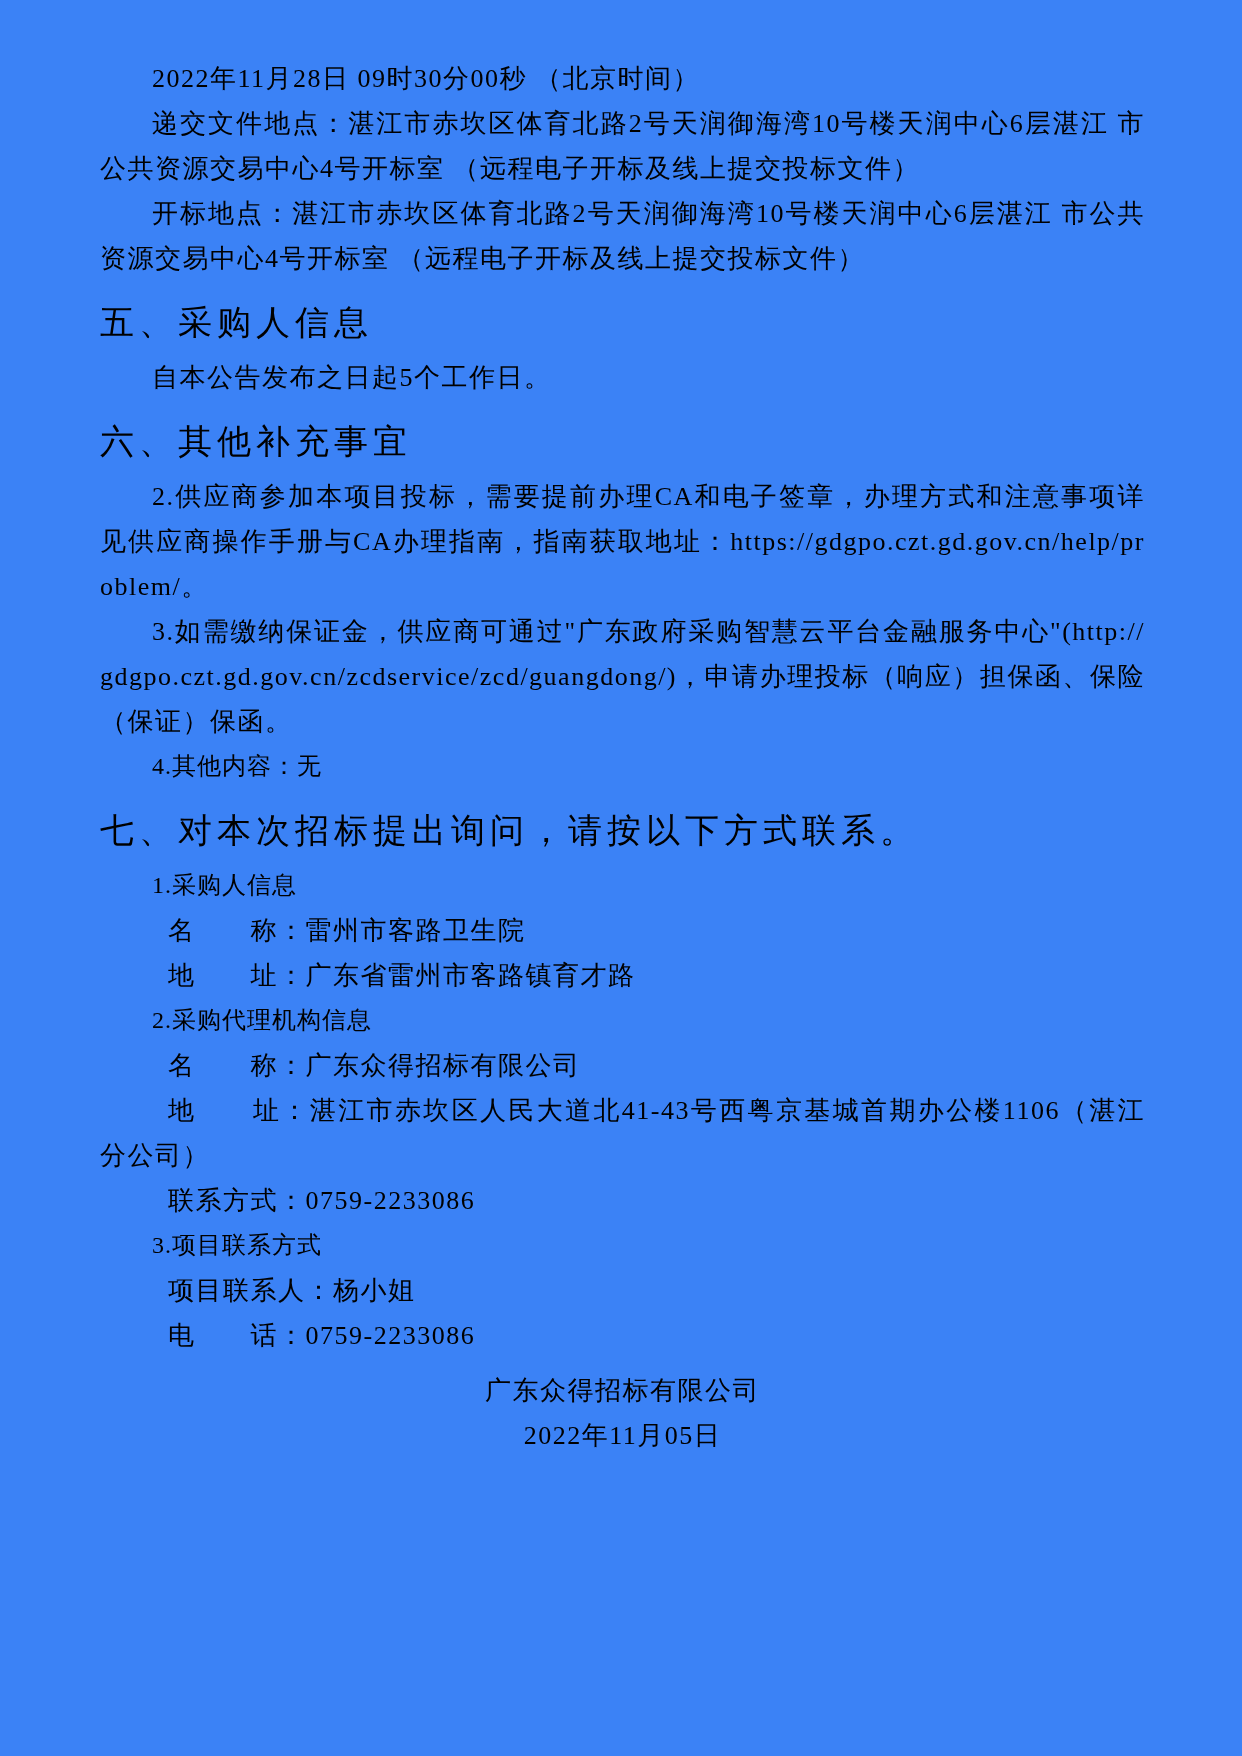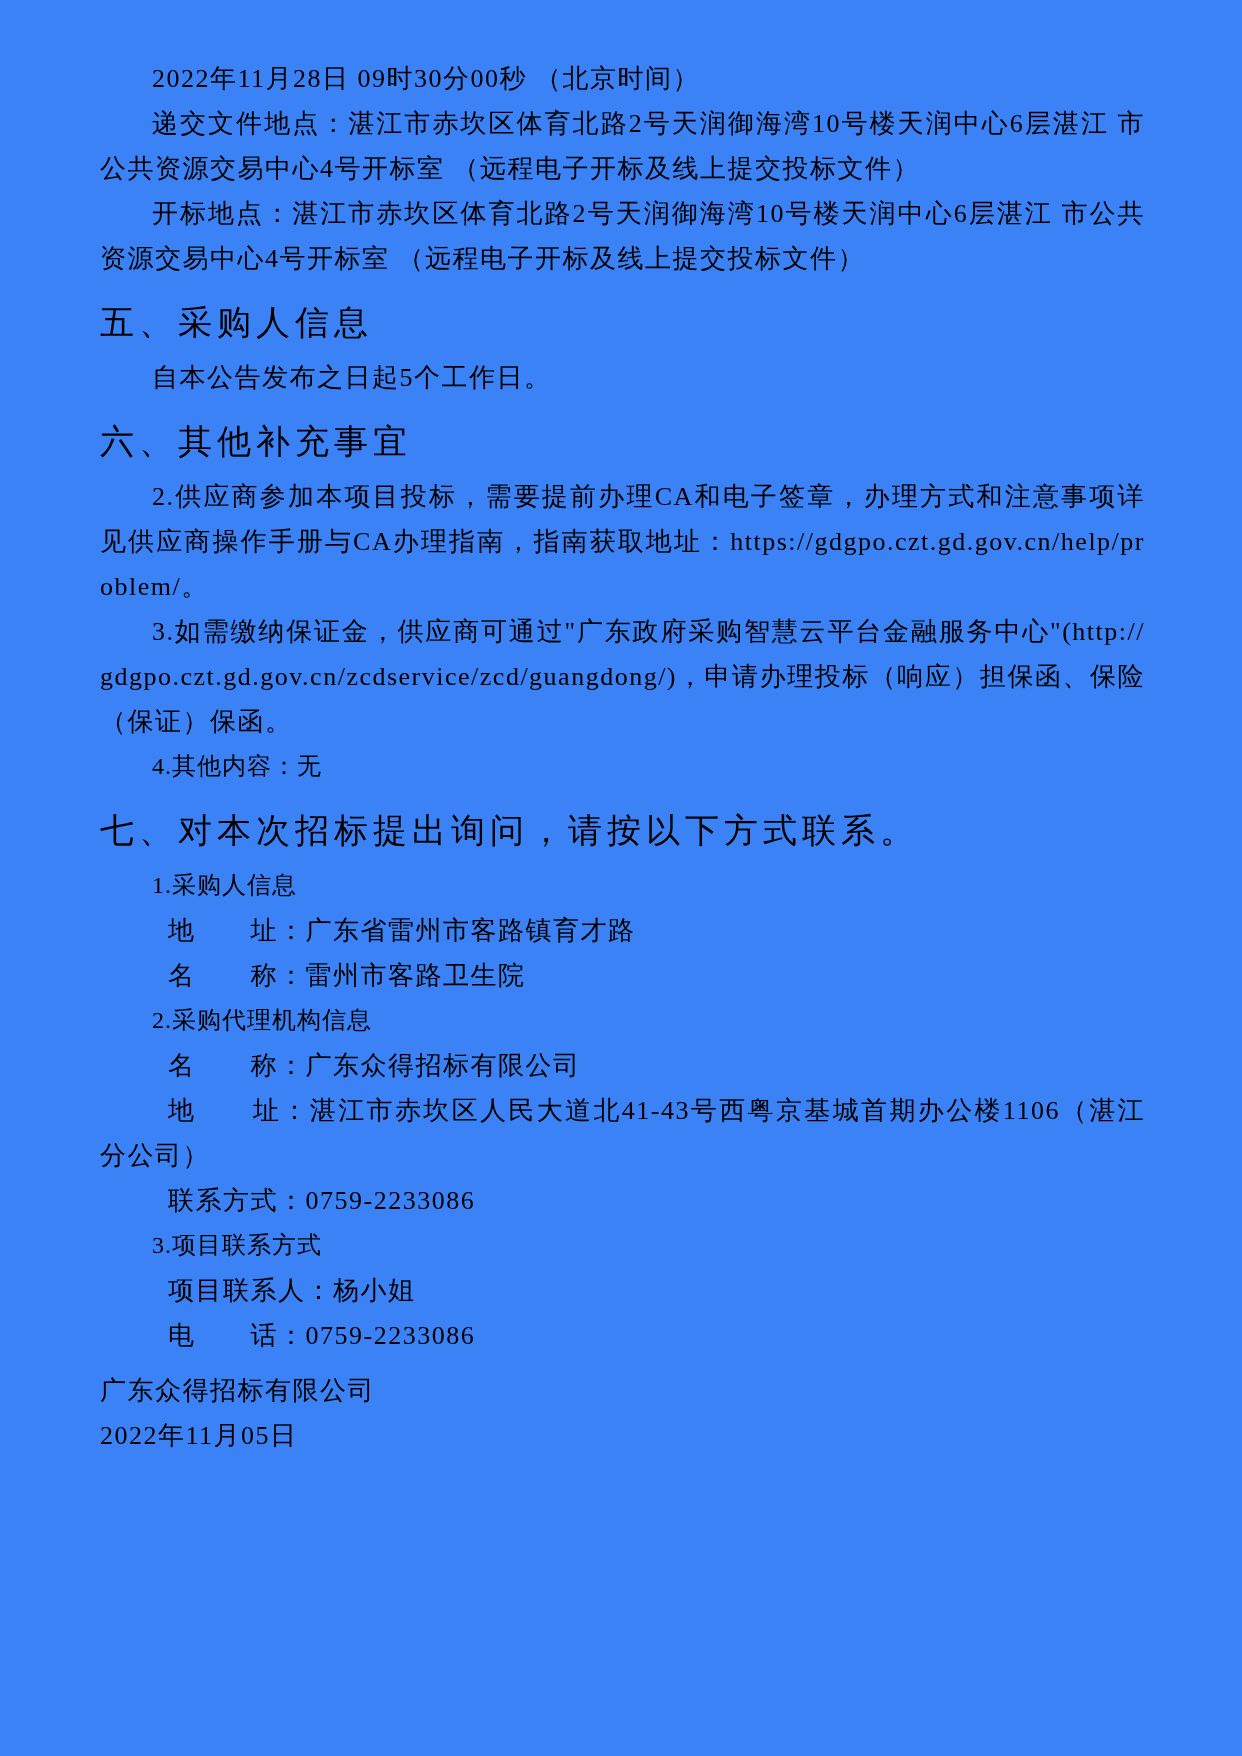--- a/index.html
+++ b/index.html
@@ -45,21 +45,21 @@
     letter-spacing:1.5px;
     text-align:justify;
     text-indent:68px;
     word-break:break-all;
   }
   .sign{
     margin:0;
     font-size:26px;
     line-height:45px;
     letter-spacing:1.5px;
-    text-align:left;
+    text-align:center;
   }
   .sign-first{margin-top:10px;}
 </style>
 </head>
 <body>
 
 <div class="page">
 
   <p class="para">2022年11月28日  09时30分00秒 （北京时间）</p>
 
@@ -76,22 +76,22 @@
 
   <p class="para">2.供应商参加本项目投标，需要提前办理CA和电子签章，办理方式和注意事项详见供应商操作手册与CA办理指南，指南获取地址：https://gdgpo.czt.gd.gov.cn/help/problem/。</p>
 
   <p class="para">3.如需缴纳保证金，供应商可通过"广东政府采购智慧云平台金融服务中心"(http://gdgpo.czt.gd.gov.cn/zcdservice/zcd/guangdong/)，申请办理投标（响应）担保函、保险（保证）保函。</p>
 
   <p class="subitem">4.其他内容：无</p>
 
   <h2 class="sec">七、对本次招标提出询问，请按以下方式联系。</h2>
 
   <p class="subitem">1.采购人信息</p>
+  <p class="detail">名　　称：雷州市客路卫生院</p>
   <p class="detail">地　　址：广东省雷州市客路镇育才路</p>
-  <p class="detail">名　　称：雷州市客路卫生院</p>
 
   <p class="subitem">2.采购代理机构信息</p>
   <p class="detail">名　　称：广东众得招标有限公司</p>
   <p class="detail">地　　址：湛江市赤坎区人民大道北41-43号西粤京基城首期办公楼1106（湛江分公司）</p>
   <p class="detail">联系方式：0759-2233086</p>
 
   <p class="subitem">3.项目联系方式</p>
   <p class="detail">项目联系人：杨小姐</p>
   <p class="detail">电　　话：0759-2233086</p>
 

